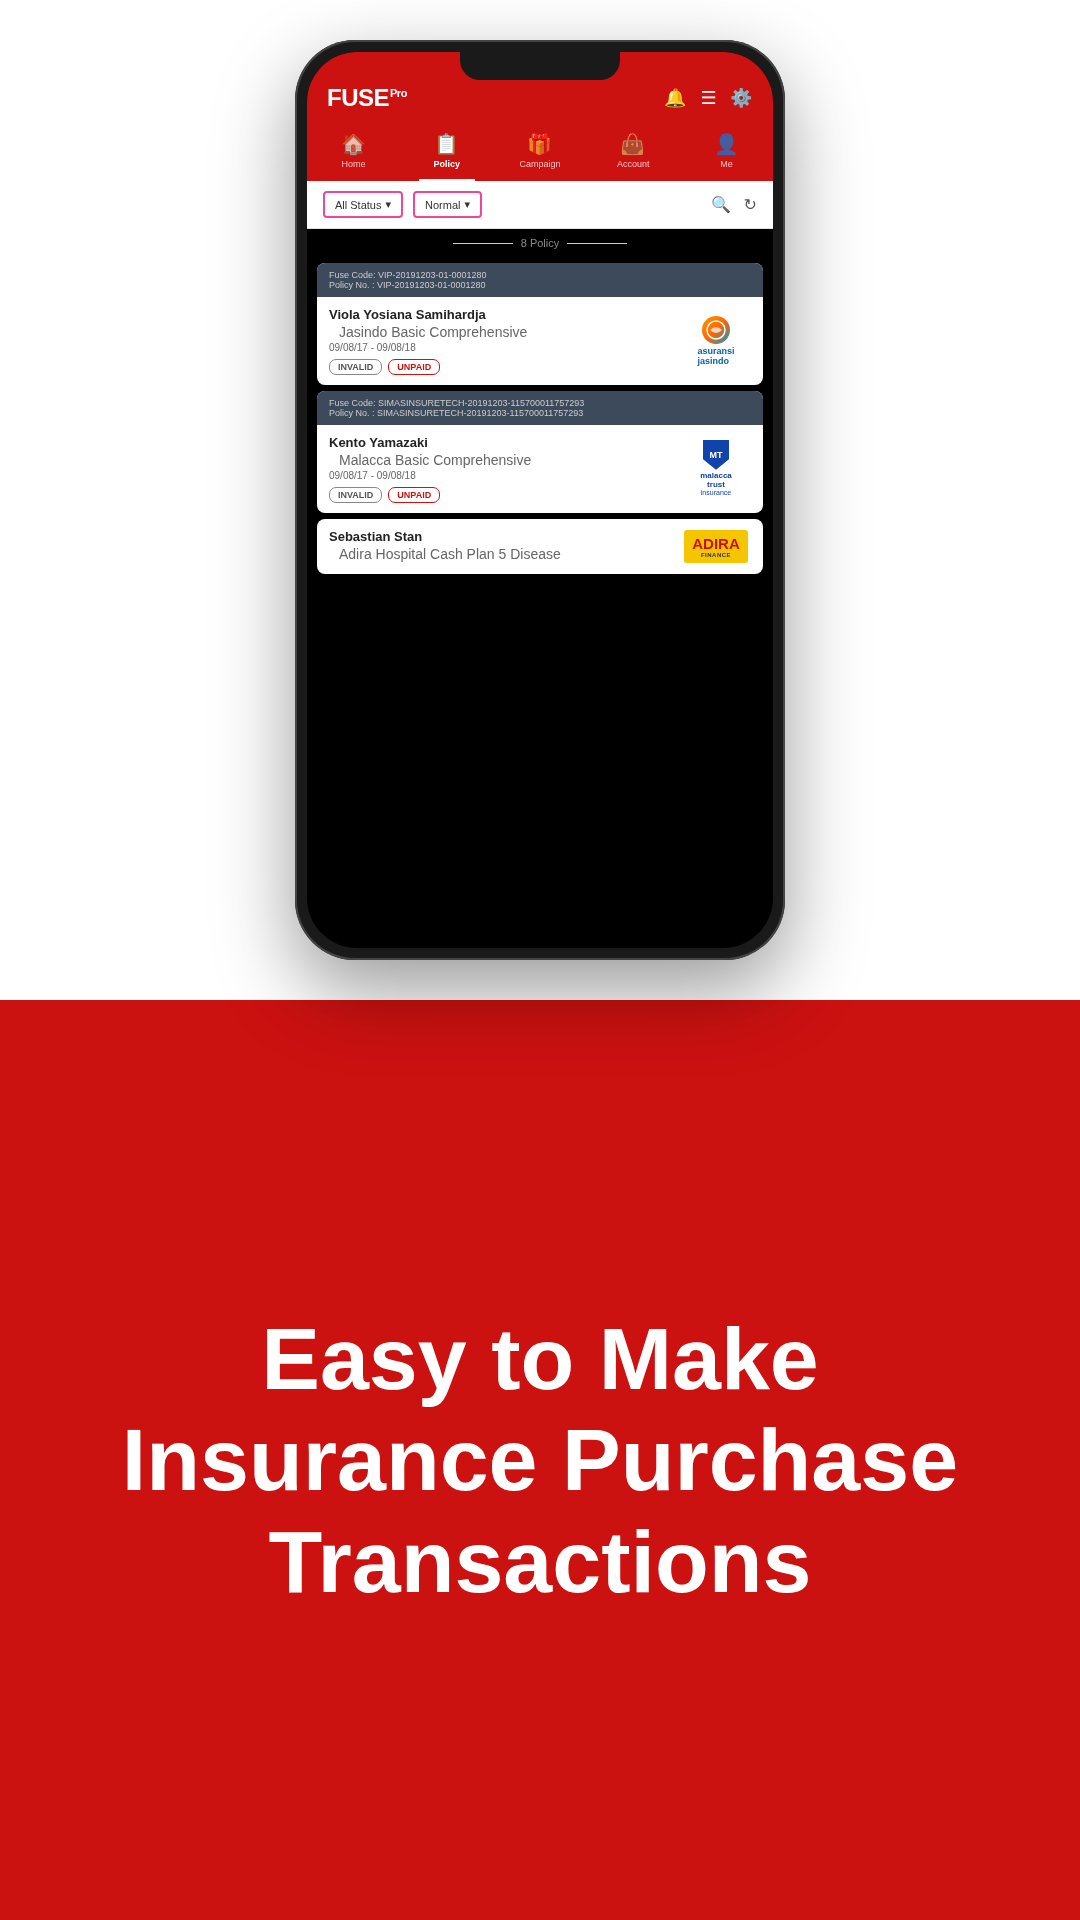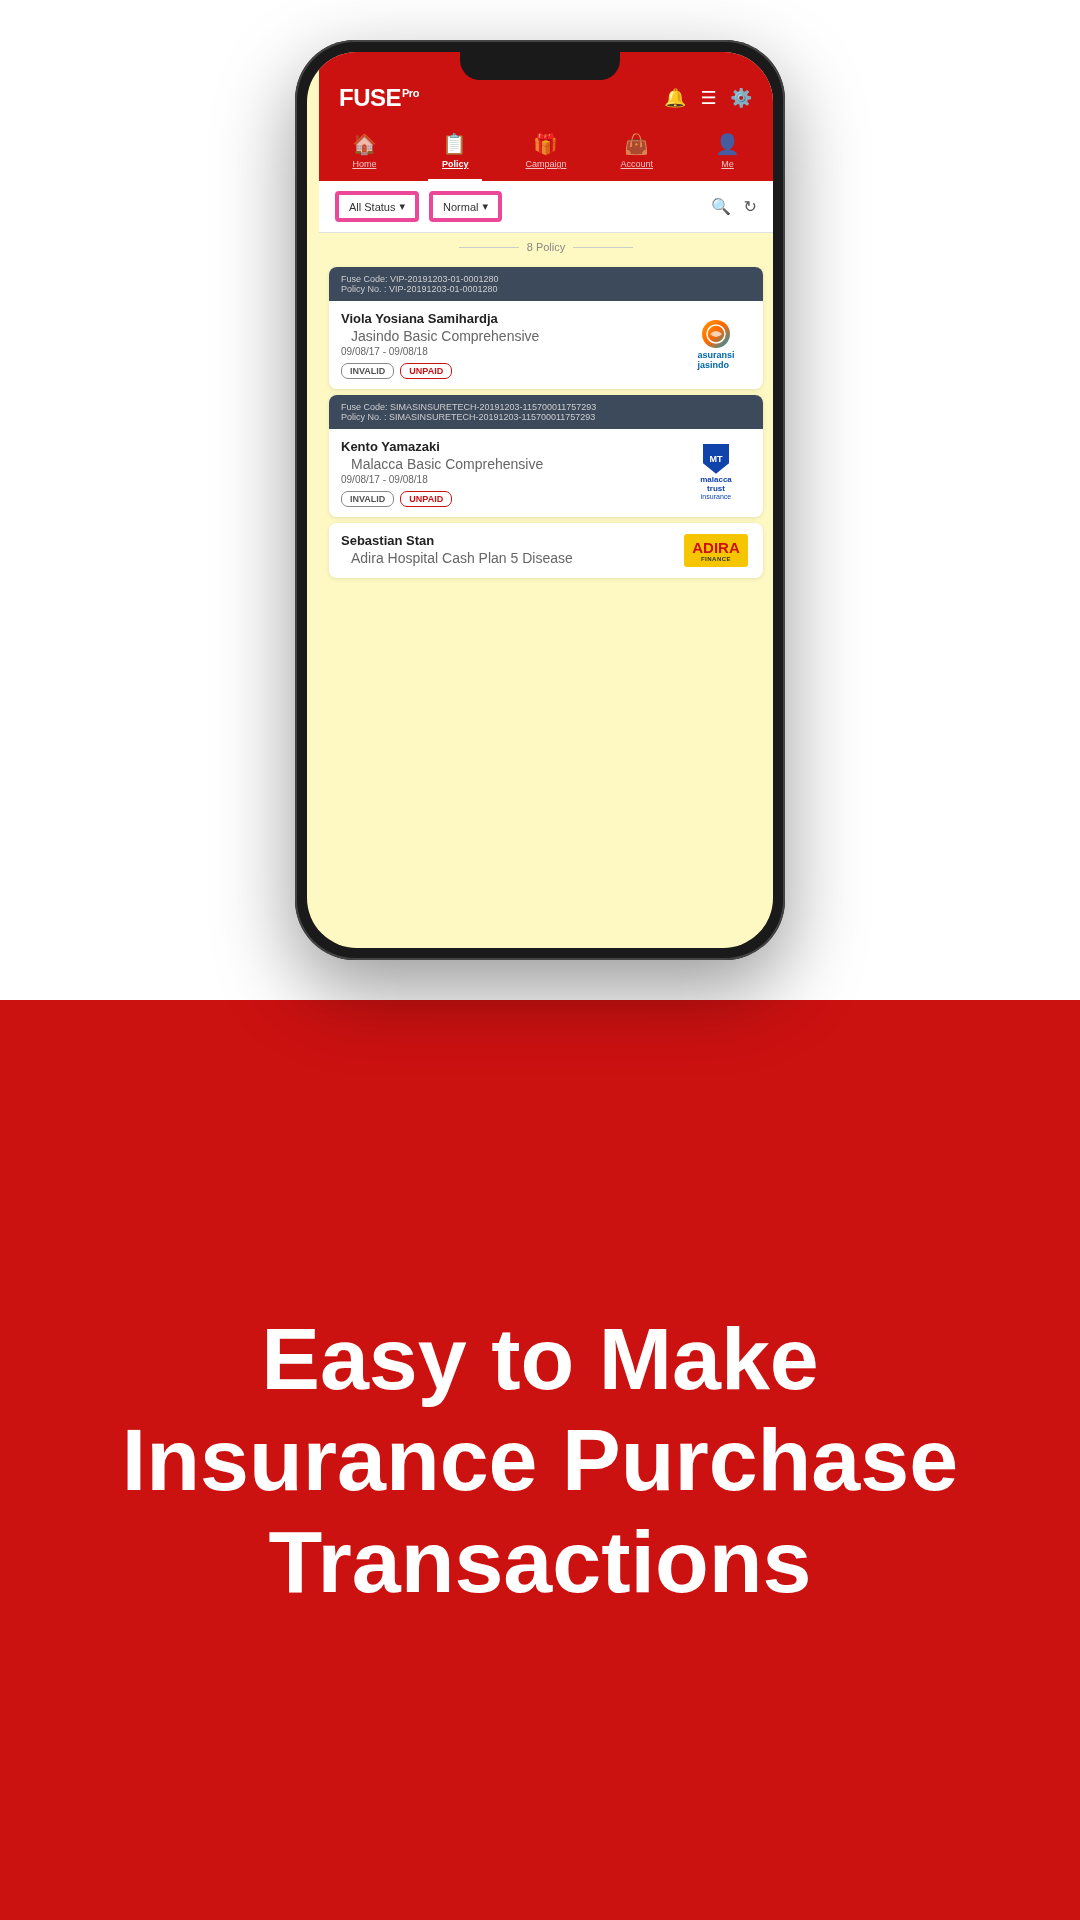--- a/index.html
+++ b/index.html
@@ -46,25 +46,24 @@
       background: #1a1a1a;
       border-radius: 60px;
       padding: 12px;
       box-shadow: 0 30px 80px rgba(0,0,0,0.4), inset 0 0 0 2px #444;
       position: relative;
     }
 
     .phone-screen {
       width: 100%;
       height: 100%;
-      background: #fef9c3;
+      background: #000000;
       border-radius: 50px;
       overflow: hidden;
       position: relative;
-      padding-left: 12px;
     }
 
     
     .notch {
       position: absolute;
       top: 0;
       left: 50%;
       transform: translateX(-50%);
       width: 160px;
       height: 28px;
@@ -144,21 +143,20 @@
       color: rgba(255,255,255,0.75);
     }
 
     .nav-item.active .nav-icon {
       color: #fff;
     }
 
     .nav-label {
       font-size: 9px;
       color: rgba(255,255,255,0.75);
-      text-decoration: underline;
     }
 
     .nav-item.active .nav-label {
       color: #fff;
       font-weight: 600;
     }
 
     
     .filter-bar {
       background: #fff;
@@ -167,21 +165,21 @@
       align-items: center;
       gap: 10px;
       border-bottom: 1px solid #e0e0e0;
     }
 
     .filter-btn {
       display: flex;
       align-items: center;
       gap: 4px;
       padding: 5px 10px;
-      border: 4px solid #ec4899;
+      border: 2px solid #ec4899;
       border-radius: 4px;
       font-size: 11px;
       color: #333;
       background: #fff;
     }
 
     .filter-icons {
       margin-left: auto;
       display: flex;
       gap: 12px;

